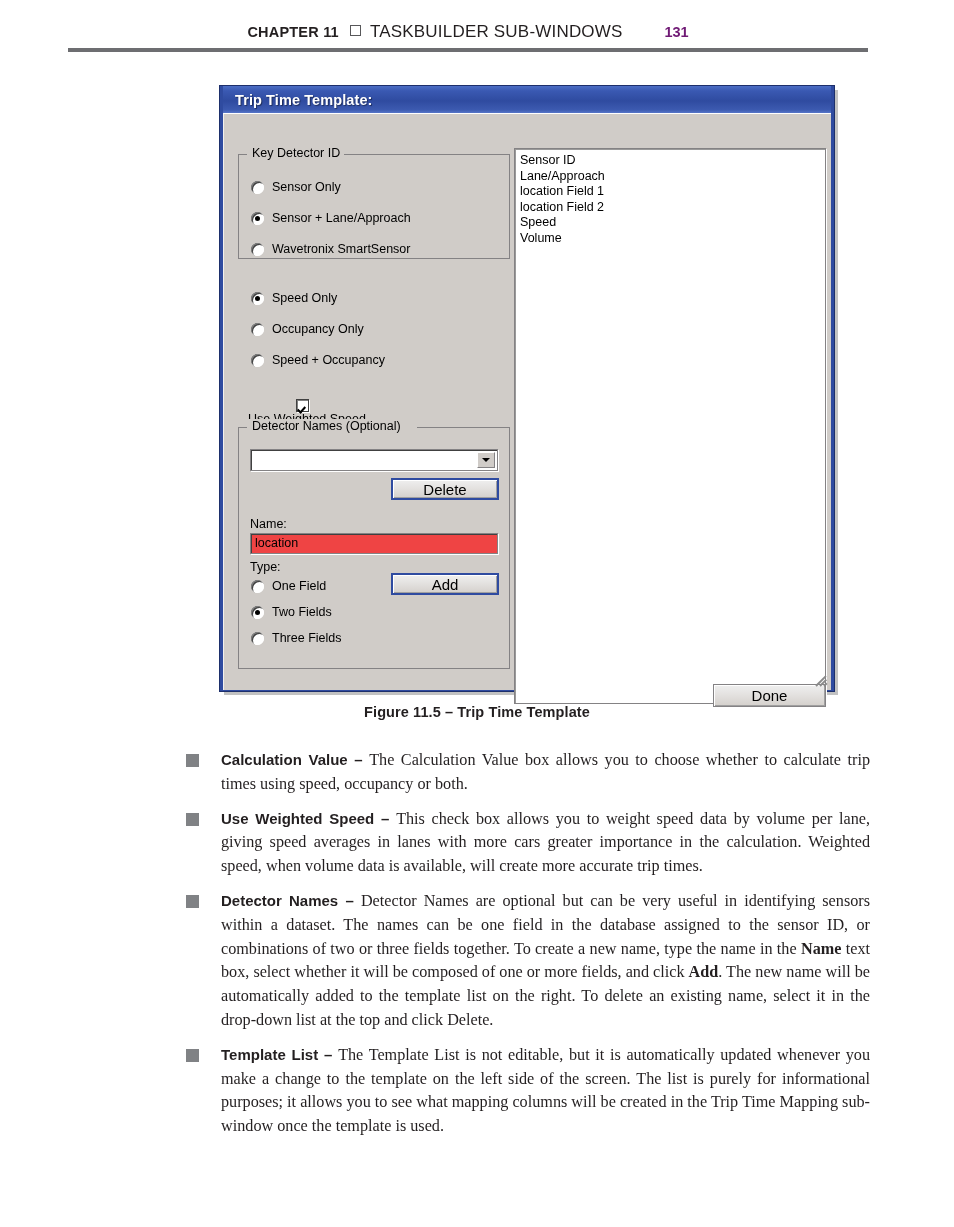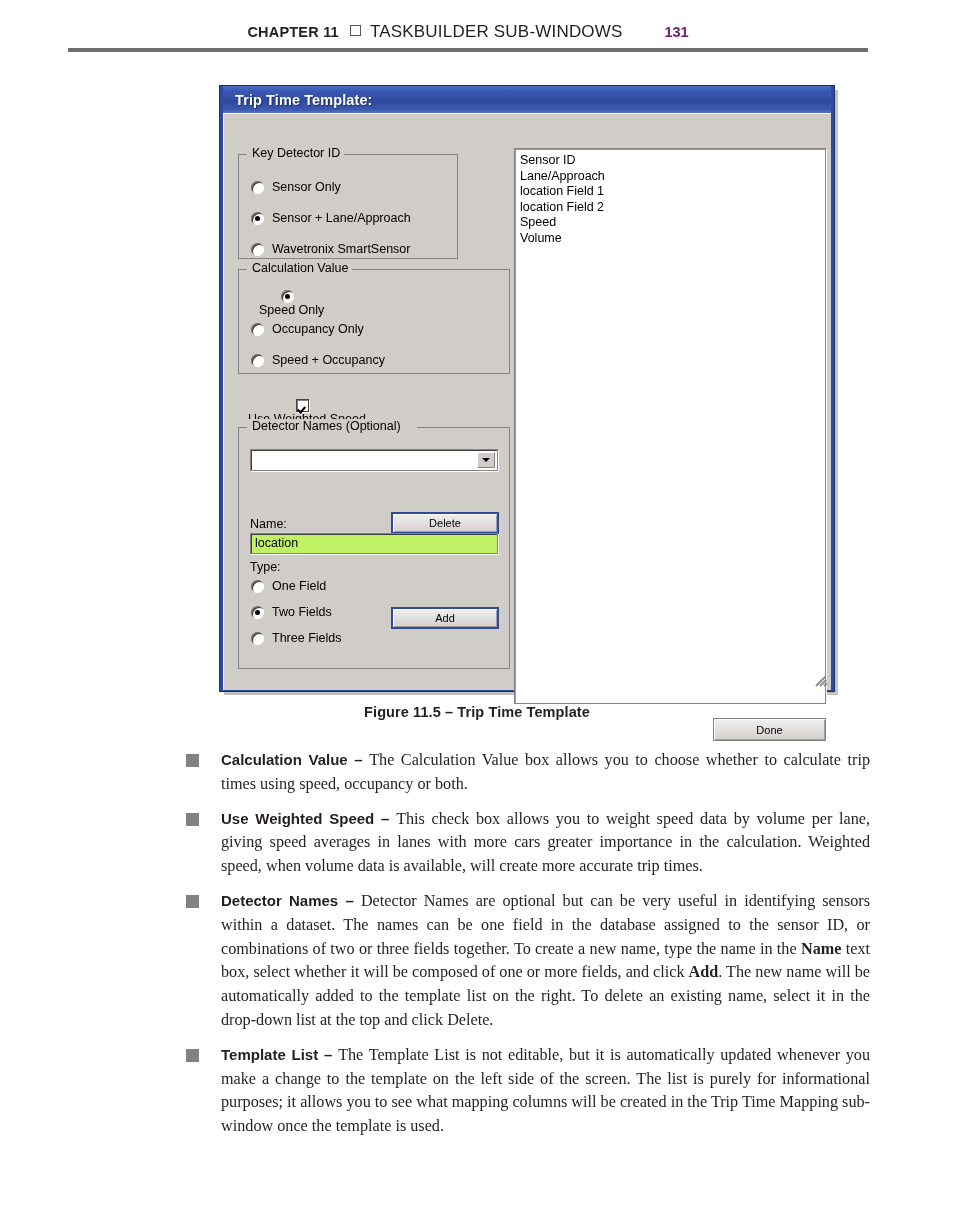--- a/index.html
+++ b/index.html
@@ -247,45 +247,44 @@
     width: 0;
     height: 0;
     border-left: 4px solid transparent;
     border-right: 4px solid transparent;
     border-top: 4px solid #000000;
   }
 
   
   .textinput {
     position: absolute;
-    background: #bef264;
+    background: #ef4444;
     border: 1px solid #848284;
     box-shadow: inset 1px 1px 0 0 #404040, 1px 1px 0 0 #ffffff;
     box-sizing: border-box;
     font-size: 12.5px;
     color: #000000;
     padding: 2px 4px;
     white-space: nowrap;
     overflow: hidden;
     line-height: 15px;
   }
 
   
   .button {
     position: absolute;
     background: linear-gradient(180deg, #efefef 0%, #e4e2e0 45%, #d4d0cc 100%);
     border: 1px solid #848284;
     box-shadow: inset 1px 1px 0 0 #ffffff, inset -1px -1px 0 0 #a0a0a0;
     box-sizing: border-box;
-    font-size: 11px;
+    font-size: 15px;
     color: #000000;
     display: flex;
     align-items: center;
     justify-content: center;
-    margin-top: 34px;
   }
   .button.focused {
     border: 2px solid #2f4ba0;
   }
 
   
   .listpanel {
     position: absolute;
     background: #ffffff;
     border: 1px solid #848284;
@@ -387,44 +386,39 @@
 
 <div class="dialog-shadow"></div>
 <div class="dialog">
 
   <div class="titlebar">
     <span class="titlebar-text">Trip Time Template:</span>
   </div>
 
   <div class="dialog-body">
 
-    <div class="groupbox" style="left:14px; top:40px; width:220px; height:105px;">
+    <div class="groupbox" style="left:14px; top:40px; width:272px; height:105px;">
       <span class="gb-topline" style="left:0; width:8px;"></span>
       <span class="gb-topline" style="left:100px; right:0;"></span>
       <span class="groupbox-legend">Key Detector ID</span>
     </div>
     <div class="radio-row" style="left:27px; top:65px;">
       <span class="radio"></span>
       <span class="radio-label">Sensor Only</span>
     </div>
     <div class="radio-row" style="left:27px; top:96px;">
       <span class="radio checked"></span>
       <span class="radio-label">Sensor + Lane/Approach</span>
     </div>
     <div class="radio-row" style="left:27px; top:127px;">
       <span class="radio"></span>
       <span class="radio-label">Wavetronix SmartSensor</span>
     </div>
 
-    <div class="groupbox" style="left:14px; top:155px; width:272px; height:105px;">
-      <span class="gb-topline" style="left:0; width:8px;"></span>
-      <span class="gb-topline" style="left:110px; right:0;"></span>
-      <span class="groupbox-legend">Calculation Value</span>
-    </div>
-    <div class="radio-row" style="left:27px; top:176px;flex-direction:column;">
+    <div class="radio-row" style="left:27px; top:176px;">
       <span class="radio checked"></span>
       <span class="radio-label">Speed Only</span>
     </div>
     <div class="radio-row" style="left:27px; top:207px;">
       <span class="radio"></span>
       <span class="radio-label">Occupancy Only</span>
     </div>
     <div class="radio-row" style="left:27px; top:238px;">
       <span class="radio"></span>
       <span class="radio-label">Speed + Occupancy</span>

